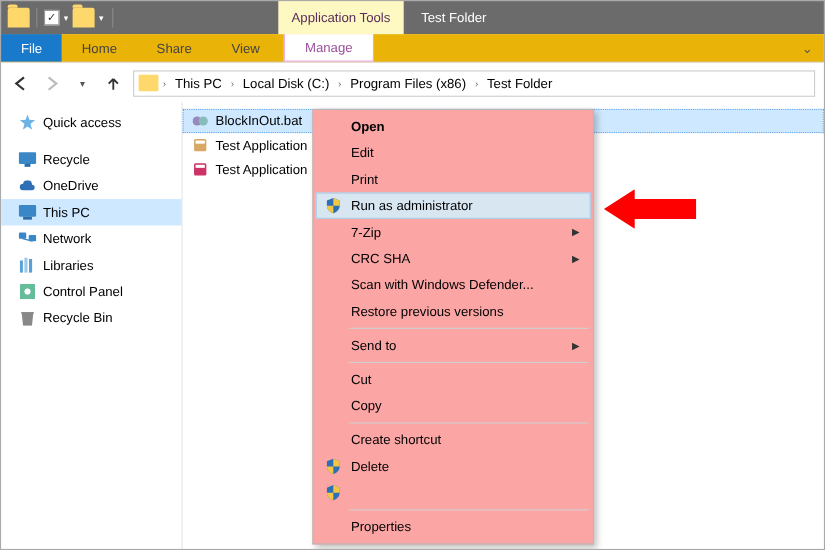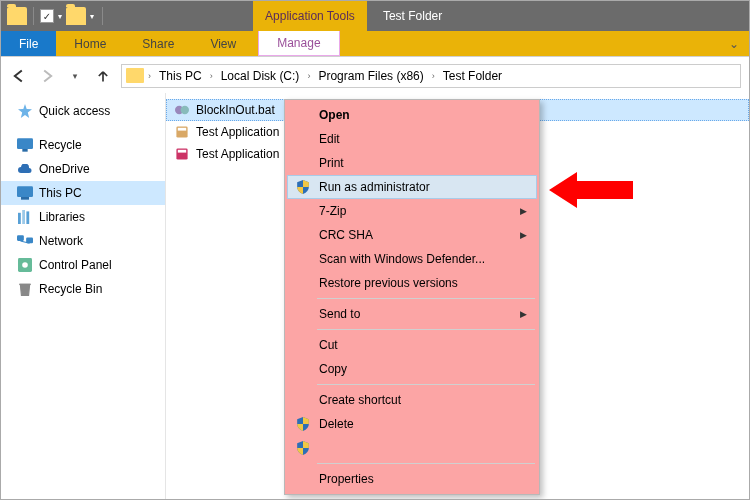--- a/index.html
+++ b/index.html
@@ -6,21 +6,21 @@
   body { width: 750px; height: 500px; background: #fff; overflow: hidden; border: 1px solid #aaa; position: relative; }
 
   .titlebar { height: 30px; background: #6b6b6b; display: flex; align-items: stretch; }
   .titlebar .qat { display: flex; align-items: center; gap: 2px; padding: 0 6px; }
   .titlebar .qat .folder-ico { width: 20px; height: 18px; background: #ffd86b; border-radius: 2px 2px 0 0; position: relative; }
   .titlebar .qat .folder-ico::before { content: ""; position: absolute; top: -3px; left: 0; width: 9px; height: 3px; background: #ffd86b; border-radius: 2px 2px 0 0; }
   .titlebar .qat .sep { width:1px; height:18px; background:#8a8a8a; margin:0 4px; align-self:center;}
   .titlebar .qat .chk { width: 14px; height: 14px; background:#fff; border:1px solid #999; display:flex; align-items:center; justify-content:center; color:#333; font-size:10px;}
   .titlebar .qat .dd { color:#fff; font-size:8px; padding:0 2px;}
   .titlebar .spacer1 { flex: 0 0 140px; }
-  .titlebar .context-tab { background: #eab308; color: #5a2d5a; display: flex; align-items: center; padding: 0 12px; font-size: 12px; }
+  .titlebar .context-tab { background: #fef9c3; color: #5a2d5a; display: flex; align-items: center; padding: 0 12px; font-size: 12px; }
   .titlebar .title-text { color: #fff; display: flex; align-items: center; padding: 0 16px; }
 
   .ribbon-tabs { height: 26px; background: #eab308; border-bottom: 1px solid #d0d0d0; display: flex; align-items: stretch; }
   .ribbon-tabs .tab { padding: 0 18px; display: flex; align-items: center; color: #444; cursor: default; }
   .ribbon-tabs .tab.file { background: #1979ca; color: #fff; }
   .ribbon-tabs .tab.manage { color: #9a4f9a; border: 1px solid #e9a8e9; border-top: none; background:#fff; }
   .ribbon-tabs .flexgap { width: 4px; }
   .ribbon-tabs .drop { margin-left:auto; padding:0 10px; color:#555; display:flex; align-items:center;}
 
   .navbar { height: 36px; display: flex; align-items: center; padding: 0 8px; gap: 8px; border-top:1px solid #fff;}
@@ -154,37 +154,37 @@
       <span class="ico">
           <svg width="16" height="14" viewBox="0 0 12 10">
             <rect class="svg-pc" x="0" y="0" width="12" height="8" rx="1"></rect>
             <rect x="3" y="8" width="6" height="2" fill="#2a6ca7"></rect>
           </svg>
         </span>
       <span>This PC</span>
     </div>
     <div class="tree-item lvl2">
       <span class="ico">
-          <svg width="14" height="14" viewBox="0 0 10 10">
-            <rect class="svg-lib" x="0" y="2" width="2" height="8"></rect>
-            <rect fill="#9cc9e8" x="3" y="0" width="2" height="10"></rect>
-            <rect class="svg-lib" x="6" y="1" width="2" height="9"></rect>
-          </svg>
-        </span>
-      <span>Libraries</span>
-    </div>
-    <div class="tree-item lvl2">
-      <span class="ico">
           <svg width="16" height="12" viewBox="0 0 14 10">
             <rect class="svg-net" x="0" y="0" width="6" height="5" rx="1"></rect>
             <rect class="svg-net" x="8" y="2" width="6" height="5" rx="1"></rect>
             <line x1="3" y1="5" x2="11" y2="7" stroke="#3a87c7" stroke-width="1"></line>
           </svg>
         </span>
       <span>Network</span>
+    </div>
+    <div class="tree-item lvl2">
+      <span class="ico">
+          <svg width="14" height="14" viewBox="0 0 10 10">
+            <rect class="svg-lib" x="0" y="2" width="2" height="8"></rect>
+            <rect fill="#9cc9e8" x="3" y="0" width="2" height="10"></rect>
+            <rect class="svg-lib" x="6" y="1" width="2" height="9"></rect>
+          </svg>
+        </span>
+      <span>Libraries</span>
     </div>
     <div class="tree-item lvl2">
       <span class="ico">
           <svg width="14" height="14" viewBox="0 0 10 10">
             <rect fill="#6b9" x="0" y="0" width="10" height="10" rx="1"></rect>
             <circle fill="#fff" cx="5" cy="5" r="2"></circle>
           </svg>
         </span>
       <span>Control Panel</span>
     </div>

